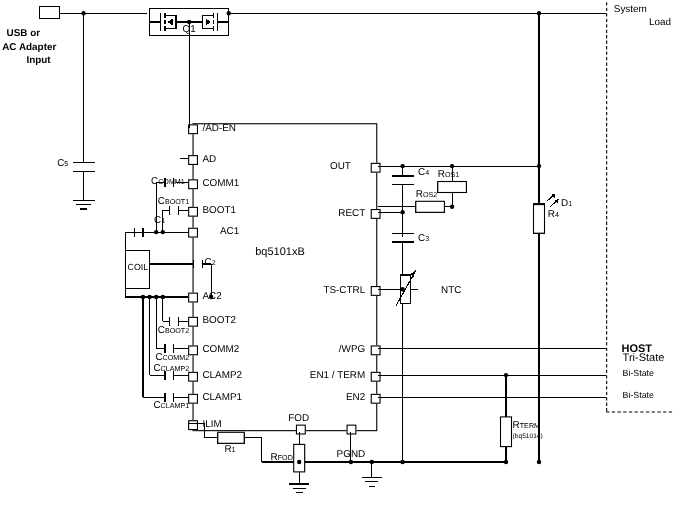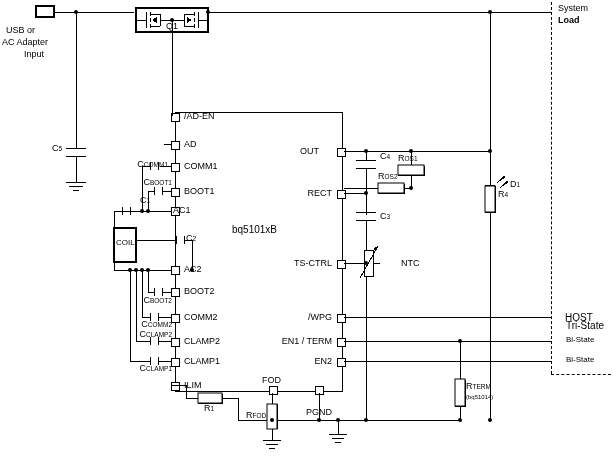--- a/index.html
+++ b/index.html
@@ -1,19 +1,19 @@
 <!DOCTYPE html>
 <html><head>
 <meta charset="utf-8">
 <style>
   html,body{margin:0;padding:0;}
   body{width:613px;height:474px;background:#ffffff;font-family:"Liberation Sans",sans-serif;position:relative;overflow:hidden;}
   #root{position:absolute;left:0;top:0;width:613px;height:474px;}
   .lbl{position:absolute;font-size:9px;color:#000;white-space:nowrap;line-height:1.1;}
-  .lbl.b{font-weight:normal;}
+  .lbl.b{font-weight:bold;}
   .sub{font-size:6.5px;vertical-align:baseline;}
   .chip{position:absolute;border:1.4px solid #000;background:#fff;}
   .pin{position:absolute;width:7px;height:7px;border:1.1px solid #000;background:#fff;}
   .dash{position:absolute;border-left:1.2px dashed #000;}
   .dashh{position:absolute;border-top:1.2px dashed #000;}
   .copy{position:absolute;right:6px;bottom:4px;font-size:9.5px;color:#000;}
   svg{position:absolute;overflow:visible;}
 </style>
 </head>
 <body>
@@ -29,21 +29,21 @@
   <div class="pin" style="left:171px;top:141px;"></div>
   <div class="lbl" style="left:184px;top:140px;">AD</div>
 
   <div class="pin" style="left:171px;top:163px;"></div>
   <div class="lbl" style="left:184px;top:162px;">COMM1</div>
 
   <div class="pin" style="left:171px;top:188px;"></div>
   <div class="lbl" style="left:184px;top:187px;">BOOT1</div>
 
   <div class="pin" style="left:171px;top:207px;"></div>
-  <div class="lbl" style="left:173px;top:206px;text-align:center;">AC1</div>
+  <div class="lbl" style="left:200px;top:206px;text-align:center;">AC1</div>
 
   <div class="pin" style="left:171px;top:266px;"></div>
   <div class="lbl" style="left:184px;top:265px;">AC2</div>
 
   <div class="pin" style="left:171px;top:288px;"></div>
   <div class="lbl" style="left:184px;top:287px;">BOOT2</div>
 
   <div class="pin" style="left:171px;top:314px;"></div>
   <div class="lbl" style="left:184px;top:313px;">COMM2</div>
 
@@ -315,21 +315,21 @@
   </svg>
 
   <div class="dash" style="left:551px;top:2px;height:372px;"></div>
   <div class="dashh" style="left:551px;top:374px;width:60px;"></div>
 
   <div class="lbl b" style="left:6px;top:26px;">USB or</div>
   <div class="lbl b" style="left:2px;top:38px;">AC Adapter</div>
   <div class="lbl b" style="left:6px;top:50px;padding-left:18px;">Input</div>
 
   <div class="lbl" style="left:558px;top:4px;">System</div>
-  <div class="lbl" style="left:558px;top:16px;font-weight:bold;">Load</div>
+  <div class="lbl" style="left:590px;top:16px;">Load</div>
 
   <div class="lbl b" style="left:565px;top:312px;font-size:10px;">HOST</div>
   <div class="lbl" style="left:566px;top:320px;font-size:10px;">Tri-State</div>
   <div class="lbl" style="left:566px;top:336px;font-size:8px;">Bi-State</div>
   <div class="lbl" style="left:566px;top:356px;font-size:8px;">Bi-State</div>
 
   <div class="lbl" style="left:166px;top:22px;">Q1</div>
   <div class="lbl" style="left:116px;top:239px;font-size:8px;">COIL</div>
   <div class="lbl" style="left:381px;top:259px;margin-left:20px;">NTC</div>
 

